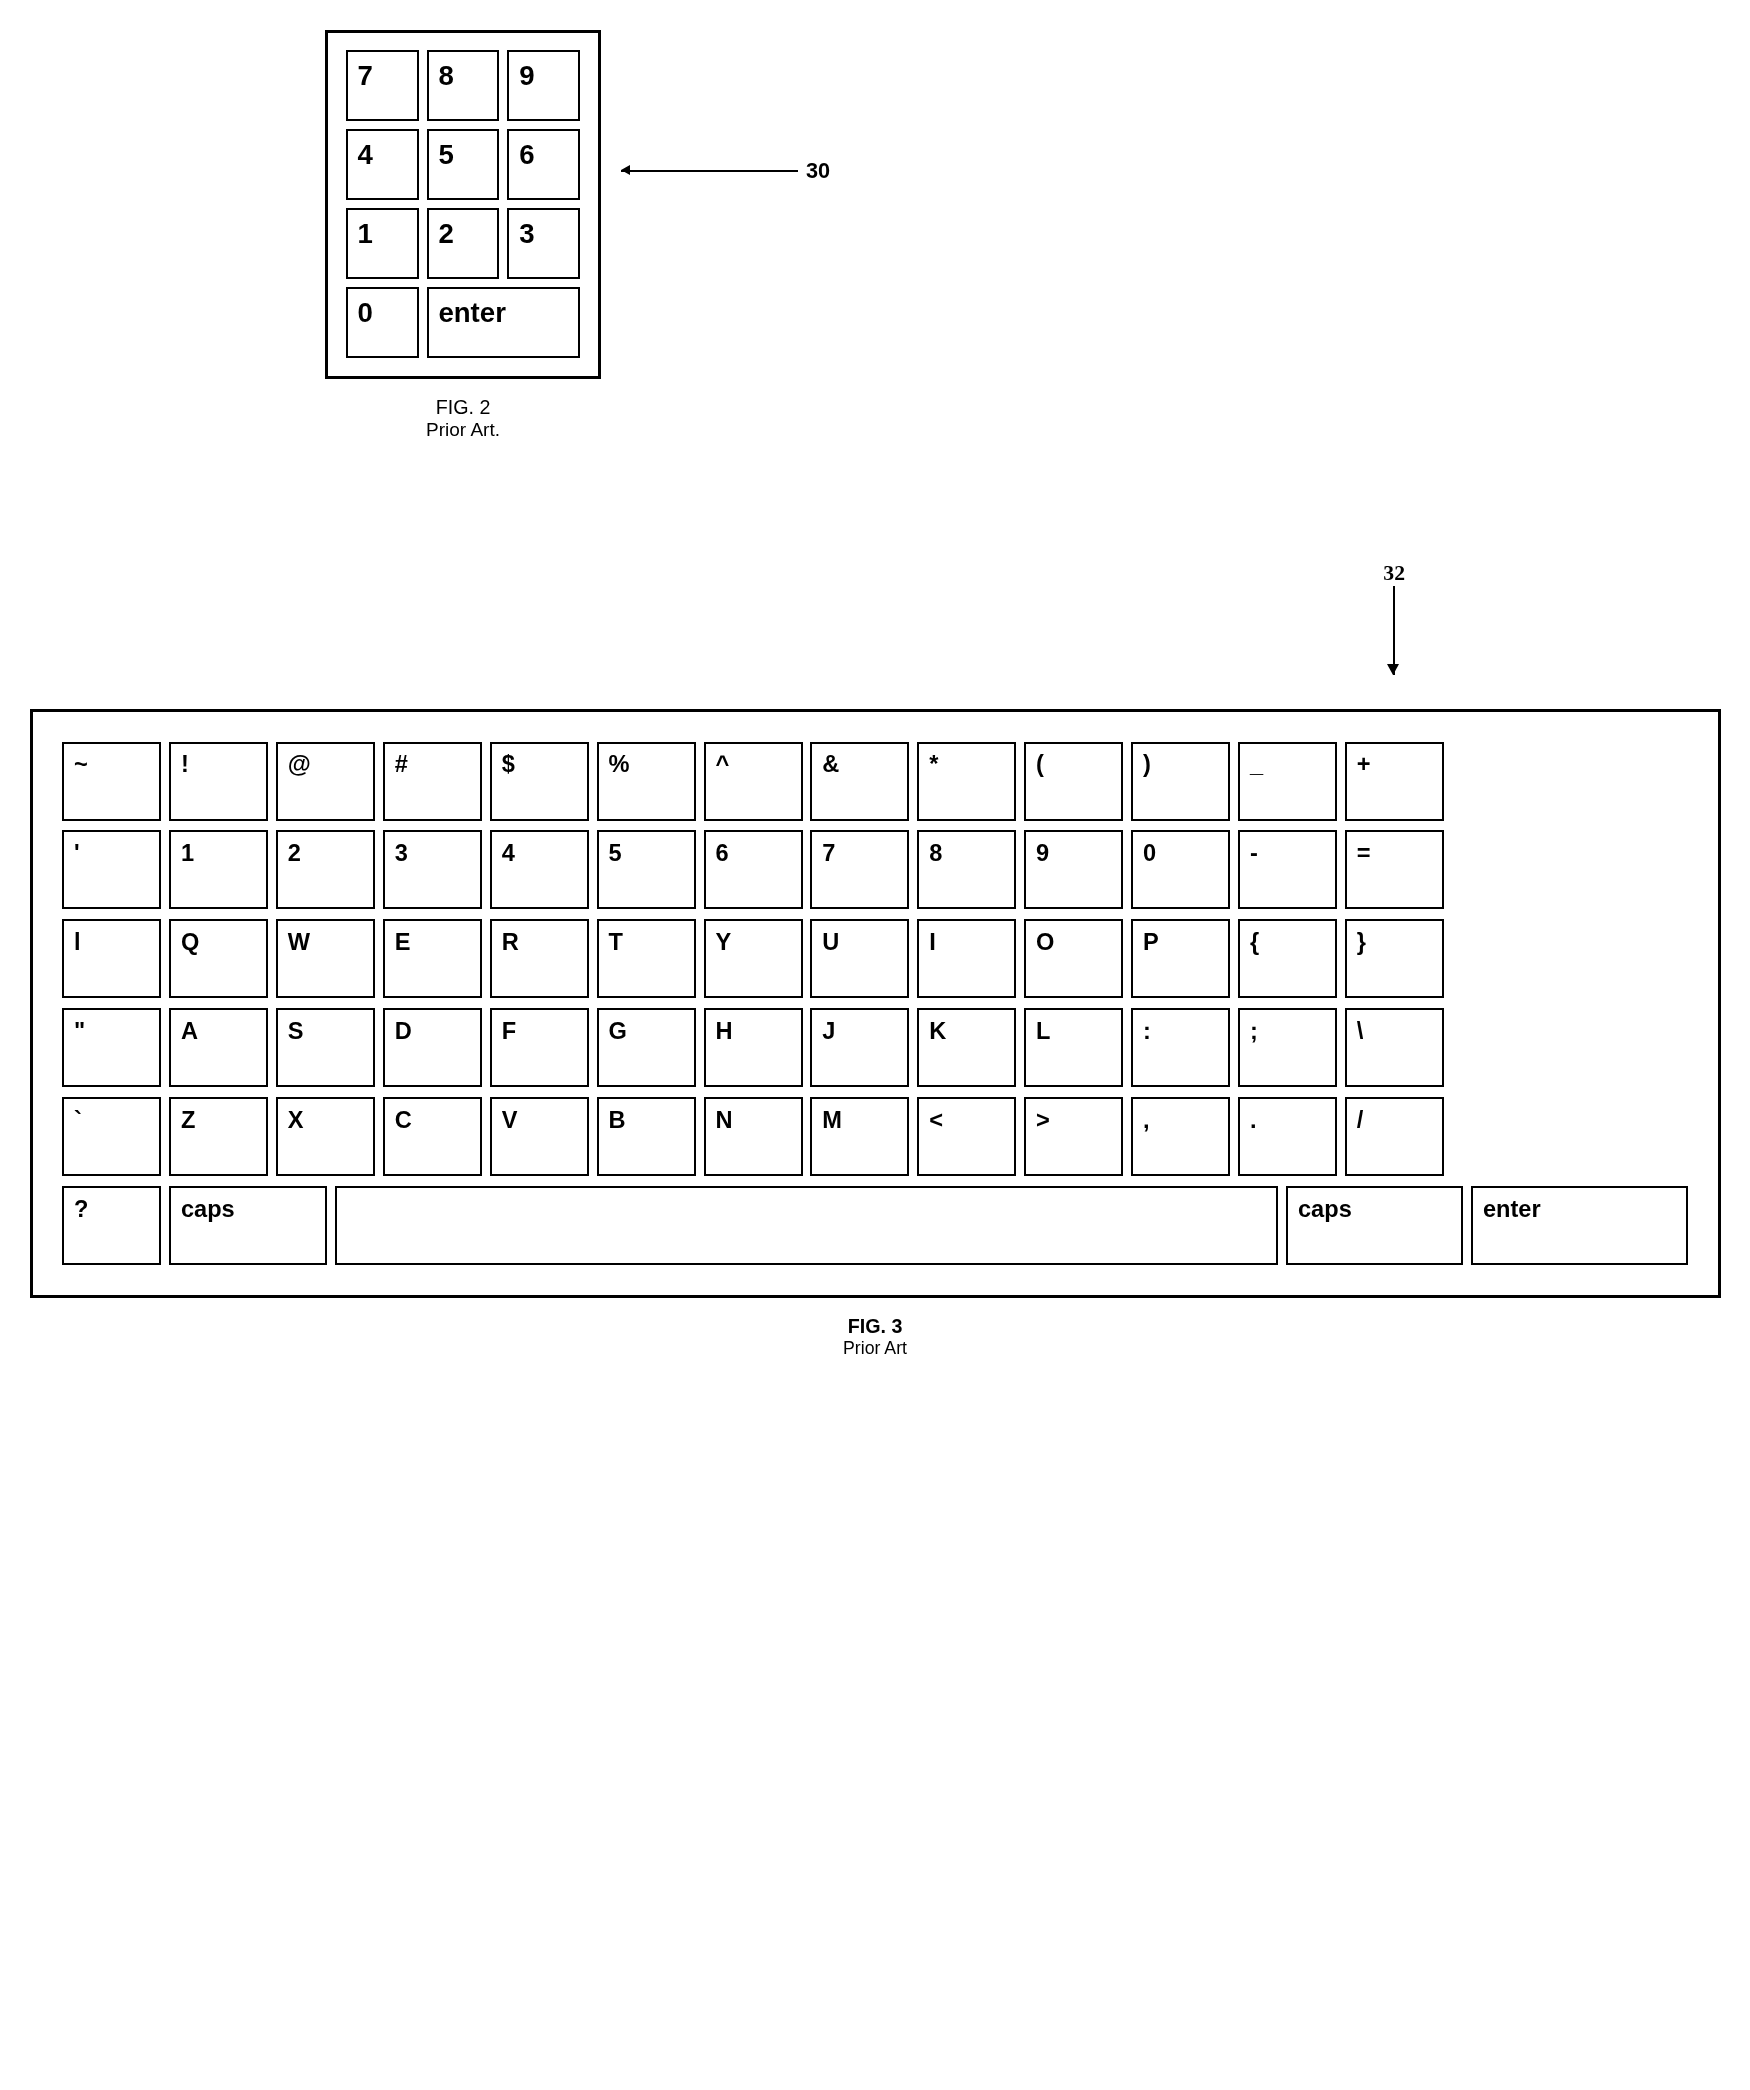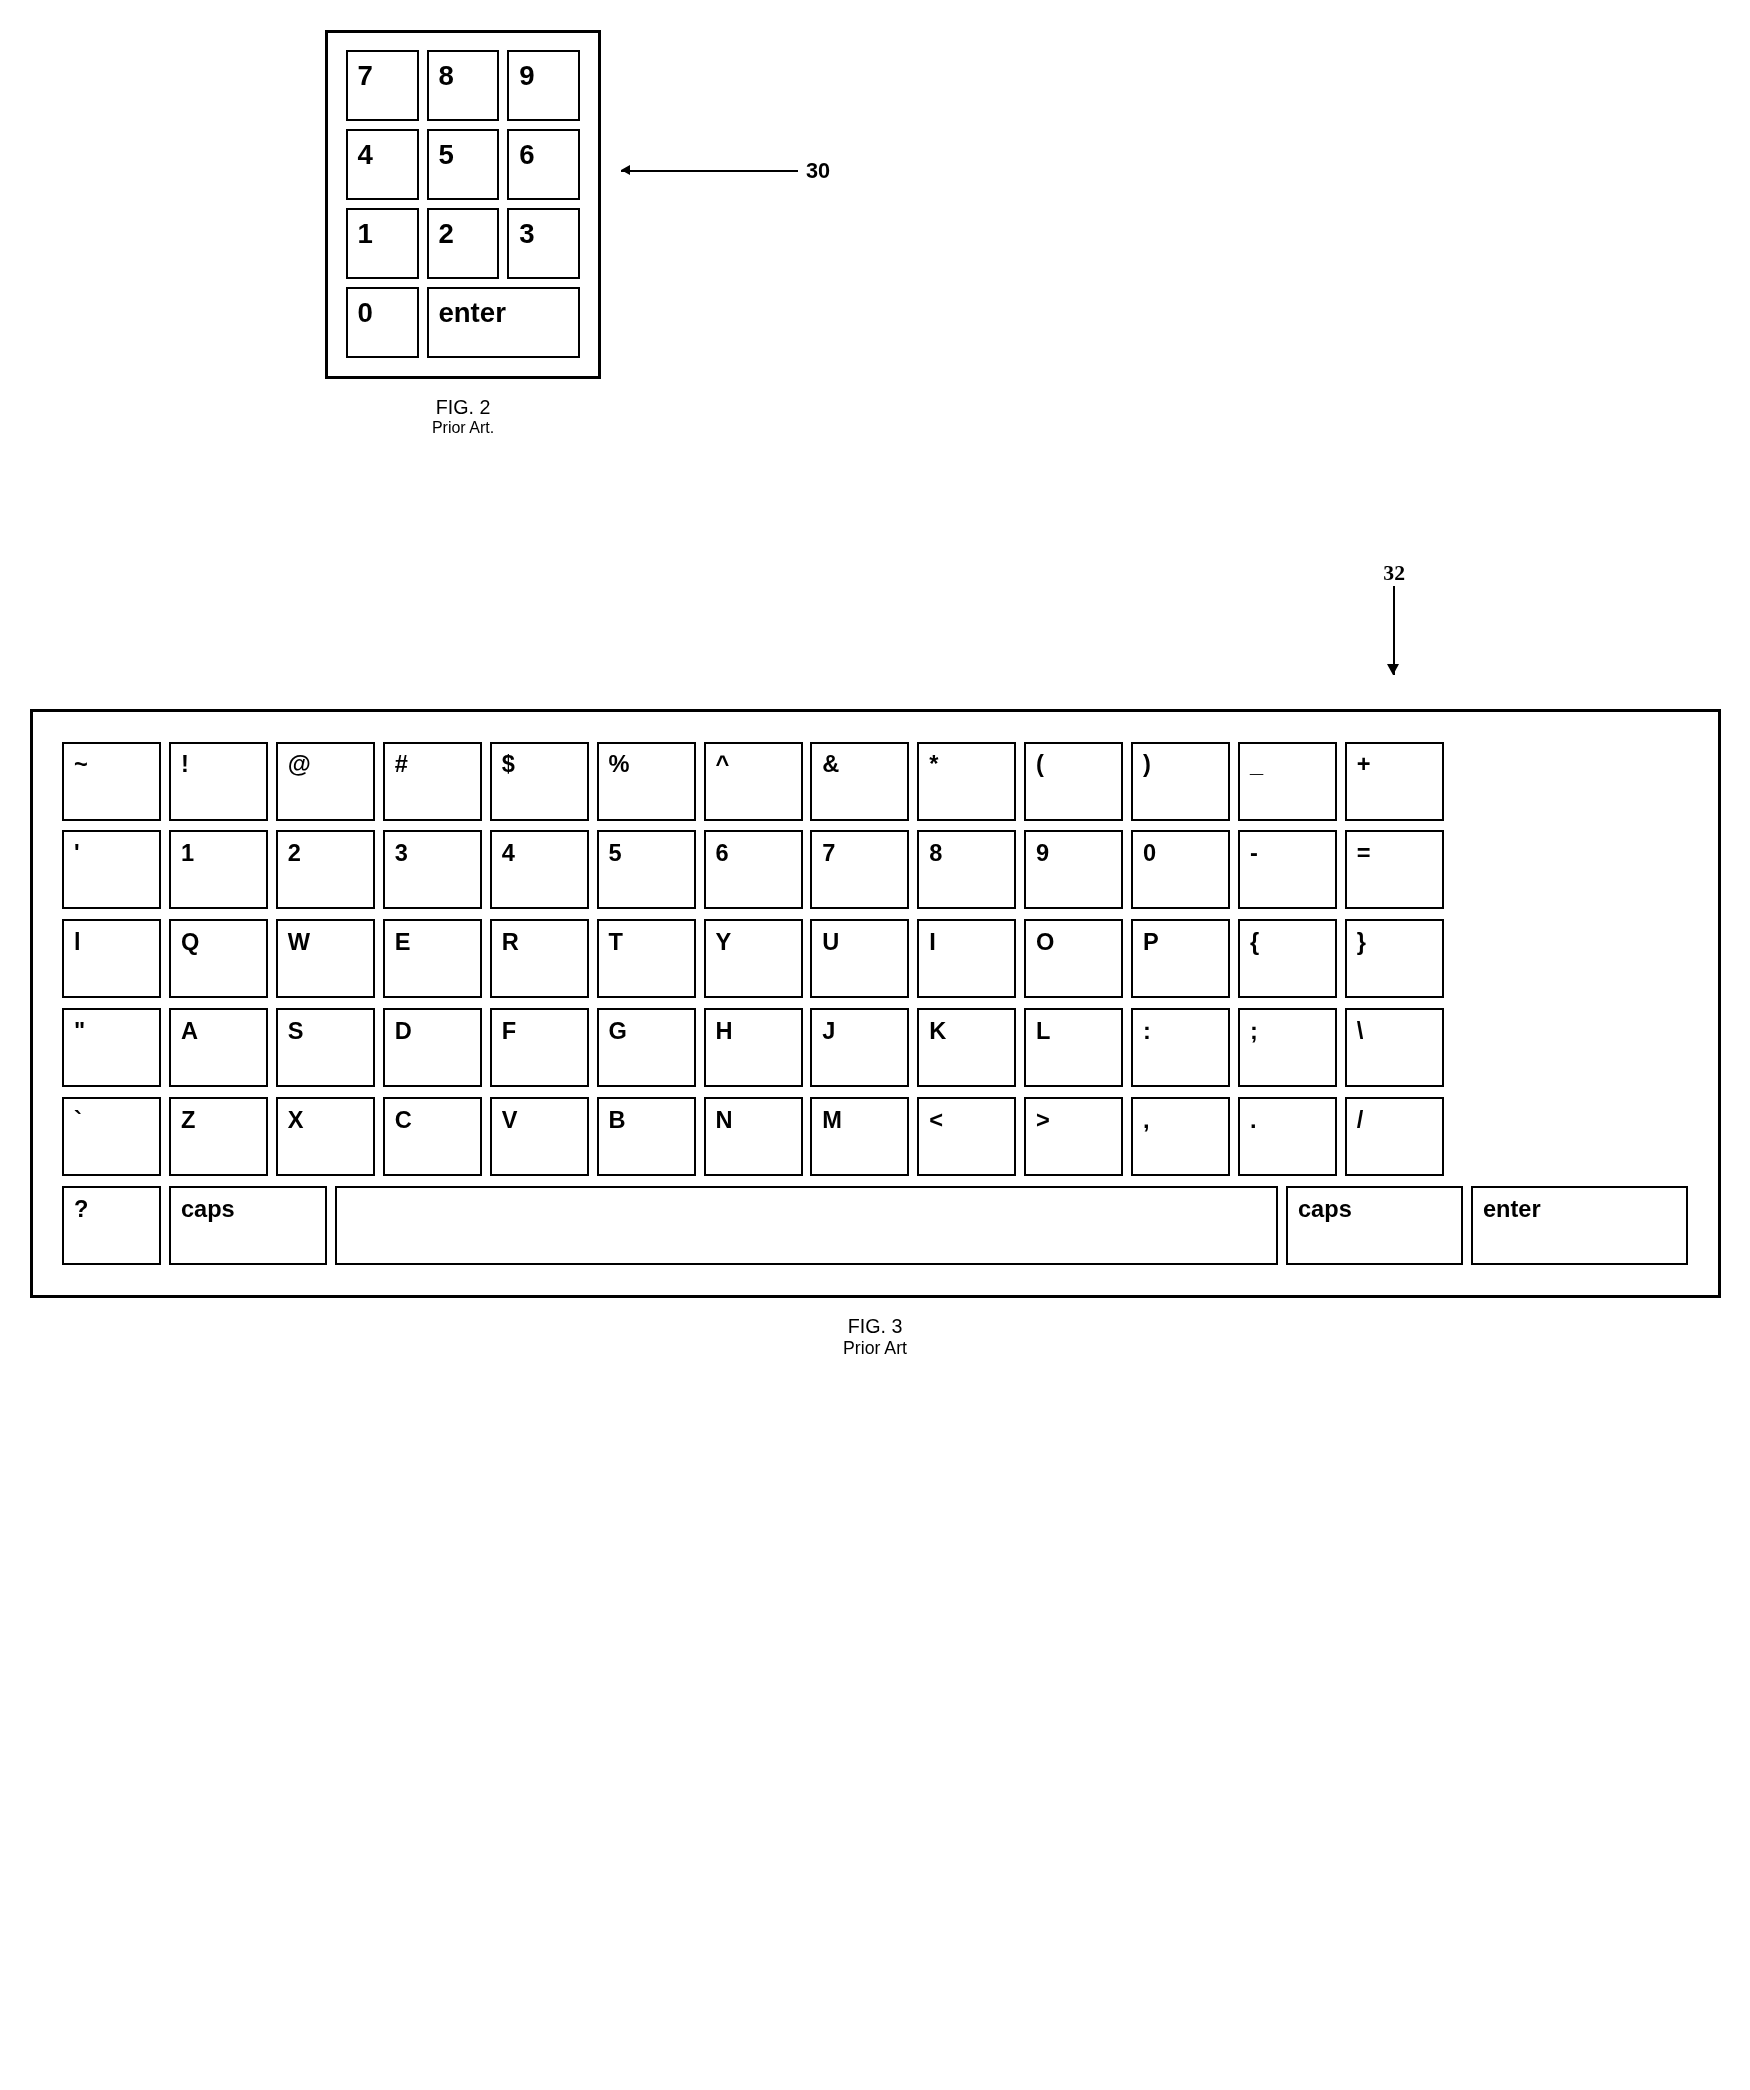--- a/index.html
+++ b/index.html
@@ -72,21 +72,21 @@
     
     .fig2-caption {
       margin-top: 17.7px;
       text-align: center;
     }
     .fig2-caption .fig-title {
       font-size: 19.7px;
       font-weight: normal;
     }
     .fig2-caption .fig-sub {
-      font-size: 16px;
+      font-size: 19px;
     }
 
     
     .keyboard-section {
       position: absolute;
       top: 709px;
       left: 29.6px;
       right: 29.6px;
     }
 
@@ -142,21 +142,21 @@
       min-width: 217px;
     }
 
     
     .fig3-caption {
       margin-top: 17.7px;
       text-align: center;
     }
     .fig3-caption .fig-title {
       font-size: 19.7px;
-      font-weight: normal;
+      font-weight: bold;
     }
     .fig3-caption .fig-sub {
       font-size: 17.7px;
     }
 
   </style>
 </head>
 <body>
 
 <div class="page-container">

